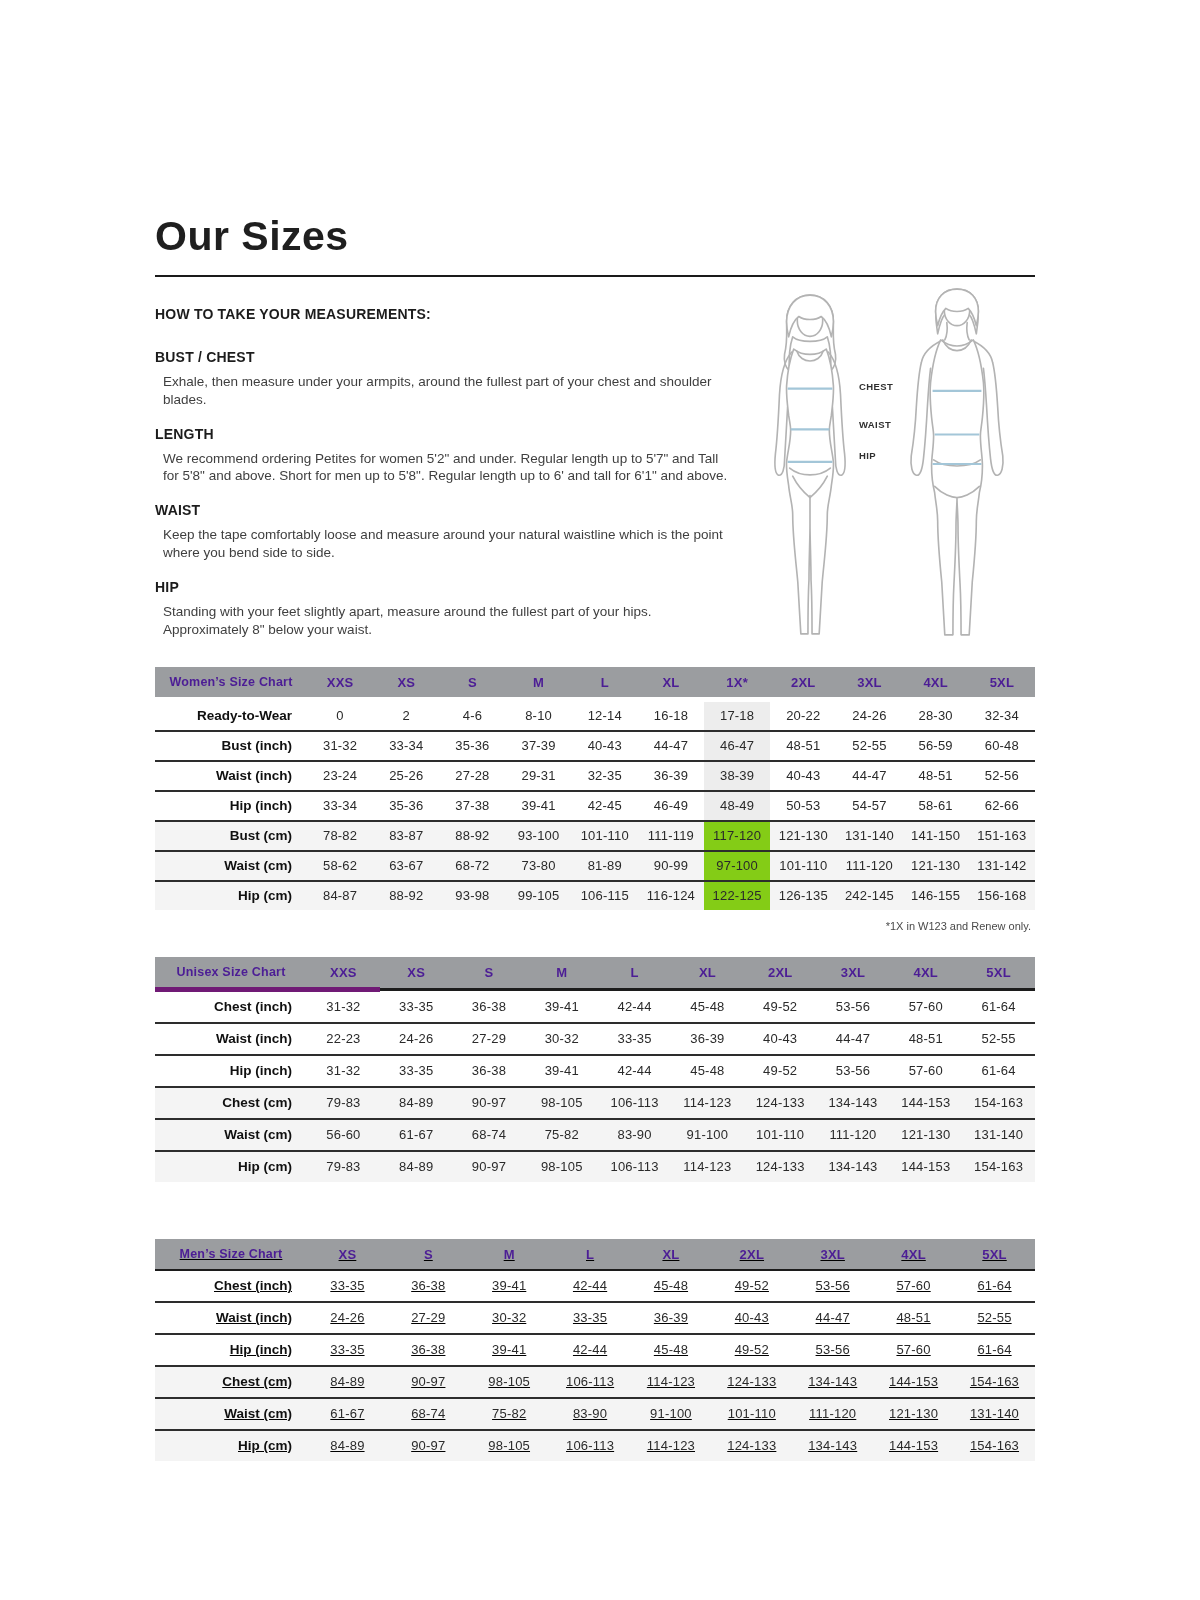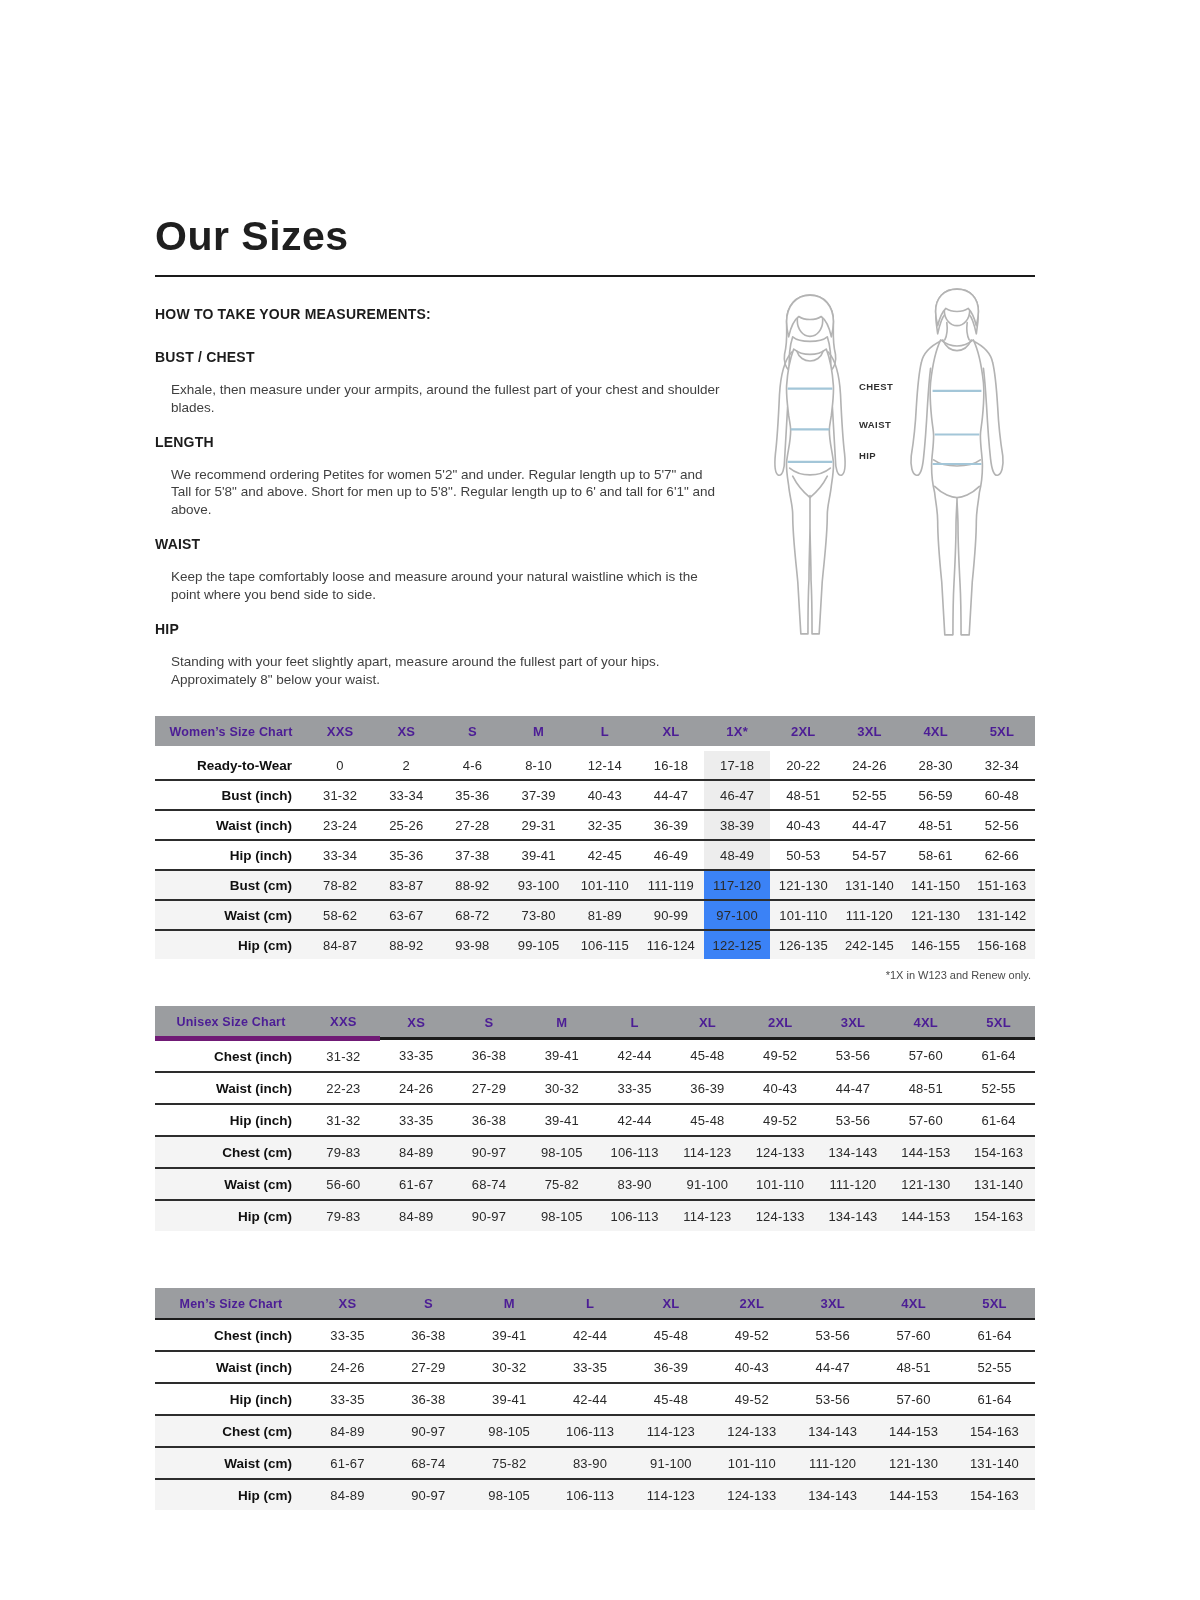--- a/index.html
+++ b/index.html
@@ -12,21 +12,21 @@
   .page { padding: 213px 165px 0 155px; }
 
   h1.title { margin: 0; font-size: 41px; font-weight: 800; color: #1f1f1f; letter-spacing: .5px; }
   .rule { border: 0; border-top: 2.5px solid #1a1a1a; margin: 15px 0 0 0; width: 880px; }
 
   .measure-section { display: flex; margin-top: 8px; width: 880px; }
   .instructions { width: 585px; padding-top: 21px; }
   .instructions h2 { font-size: 14px; font-weight: 800; margin: 0 0 27px 0; color: #1c1c1c; letter-spacing: .2px; }
   .msec { margin-bottom: 17px; }
   .msec h3 { font-size: 14px; font-weight: 800; margin: 0 0 3px 0; color: #1c1c1c; letter-spacing: .2px; }
-  .msec p { margin: 16px; font-size: 13.5px; line-height: 1.32; color: #3f3f3f; }
+  .msec p { margin: 8px; font-size: 13.5px; line-height: 1.32; color: #3f3f3f; }
 
   .figures { position: relative; flex: 1; height: 358px; }
   .fig-female { position: absolute; left: 14px; top: 4px; }
   .fig-male { position: absolute; left: 155px; top: 0; }
   .fig-label { position: absolute; left: 119px; font-size: 9.5px; font-weight: bold; color: #2f2f2f; letter-spacing: .4px; }
   .fig-label.chest { top: 96px; }
   .fig-label.waist { top: 134px; }
   .fig-label.hip   { top: 165px; }
 
   .table-wrap { width: 880px; }
@@ -34,34 +34,34 @@
   .size-table thead th {
     background: #9b9da0; color: #4c1d95; font-size: 13px; font-weight: 700;
     padding: 8px 2px 7px; letter-spacing: .2px; text-align: center;
   }
   .size-table thead th.tlabel { font-size: 12.5px; width: 152px; }
   .size-table tbody th.tlabel { text-align: right; padding-right: 15px !important; font-size: 13.5px; font-weight: 800; color: #101010; }
   .size-table tbody td { text-align: center; font-size: 13px; color: #2a2a2a; letter-spacing: .2px; }
   .size-table tbody tr + tr { border-top: 2px solid #2d2d2d; }
   .size-table tbody tr.shaded { background: #f4f4f4; }
   .size-table tbody td.hl { background: #ededed; }
-  .size-table tbody tr.shaded td.hl { background: #3b82f6; }
+  .size-table tbody tr.shaded td.hl { background: #84cc16; }
 
   .t0 { margin-top: 11px; }
   .t0 thead th { border-bottom: 5px solid #fff; }
   .t0 tbody th, .t0 tbody td { padding: 6.5px 2px; }
 
   .footnote { width: 880px; text-align: right; font-size: 11px; color: #4a4a4a; margin-top: 10px; padding-right: 4px; }
 
   .t1 { margin-top: 25px; }
   .t1 thead th:nth-child(-n+2) { border-bottom: 5px solid #701a75; }
   .t1 thead th:nth-child(n+3) { border-bottom: 3px solid #1c1c1c; }
   .t1 tbody th, .t1 tbody td { padding: 7.5px 2px; }
 
-  .t2 { margin-top: 57px; }
+  .t2 { margin-top: 57px; text-decoration: underline; }
   .t2 thead th { border-bottom: 2px solid #1c1c1c; }
   .t2 tbody th, .t2 tbody td { padding: 7.5px 2px; }
 </style>
 </head>
 <body>
 
 <div class="page">
 
   <h1 class="title">Our Sizes</h1>
   <hr class="rule">

